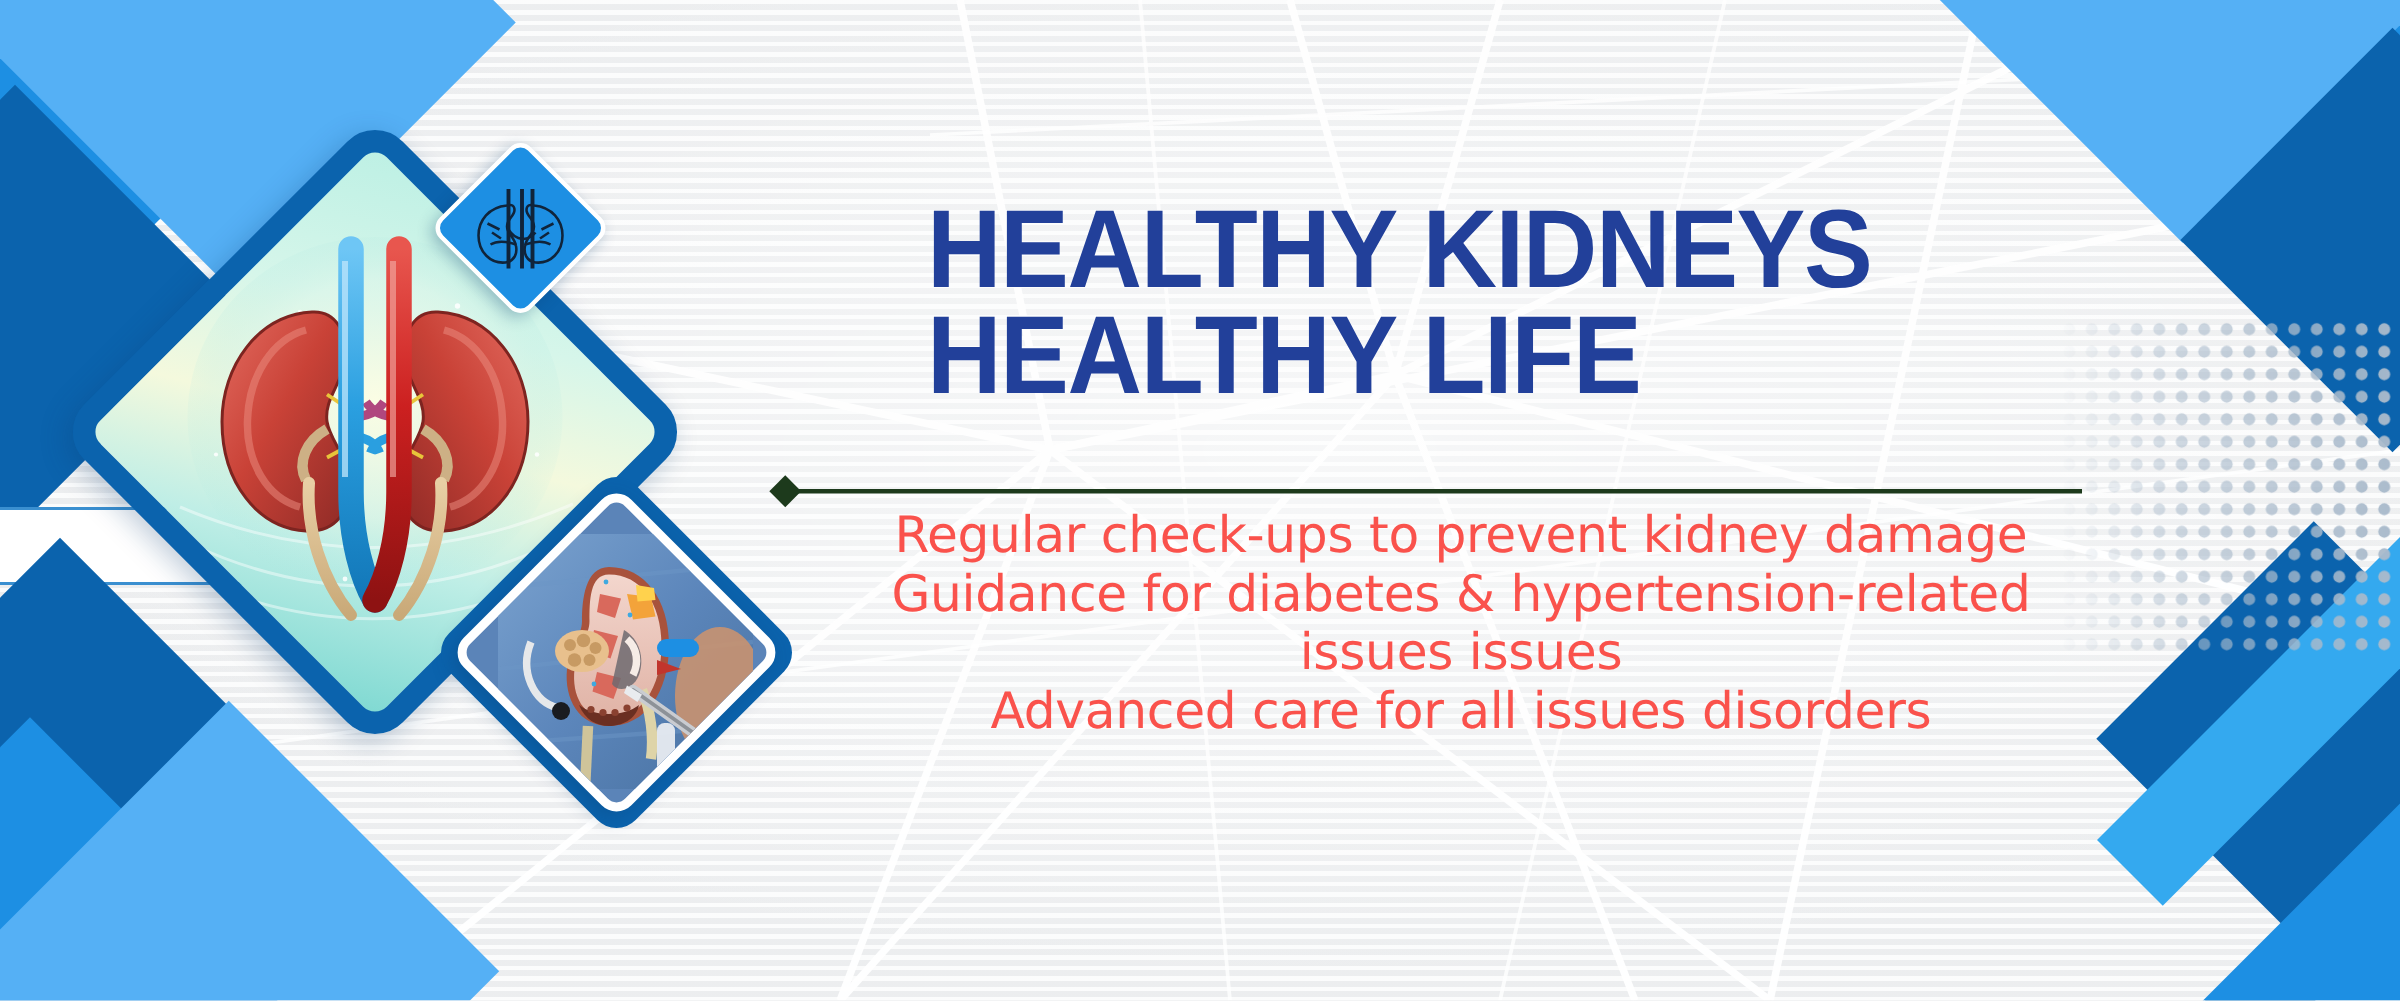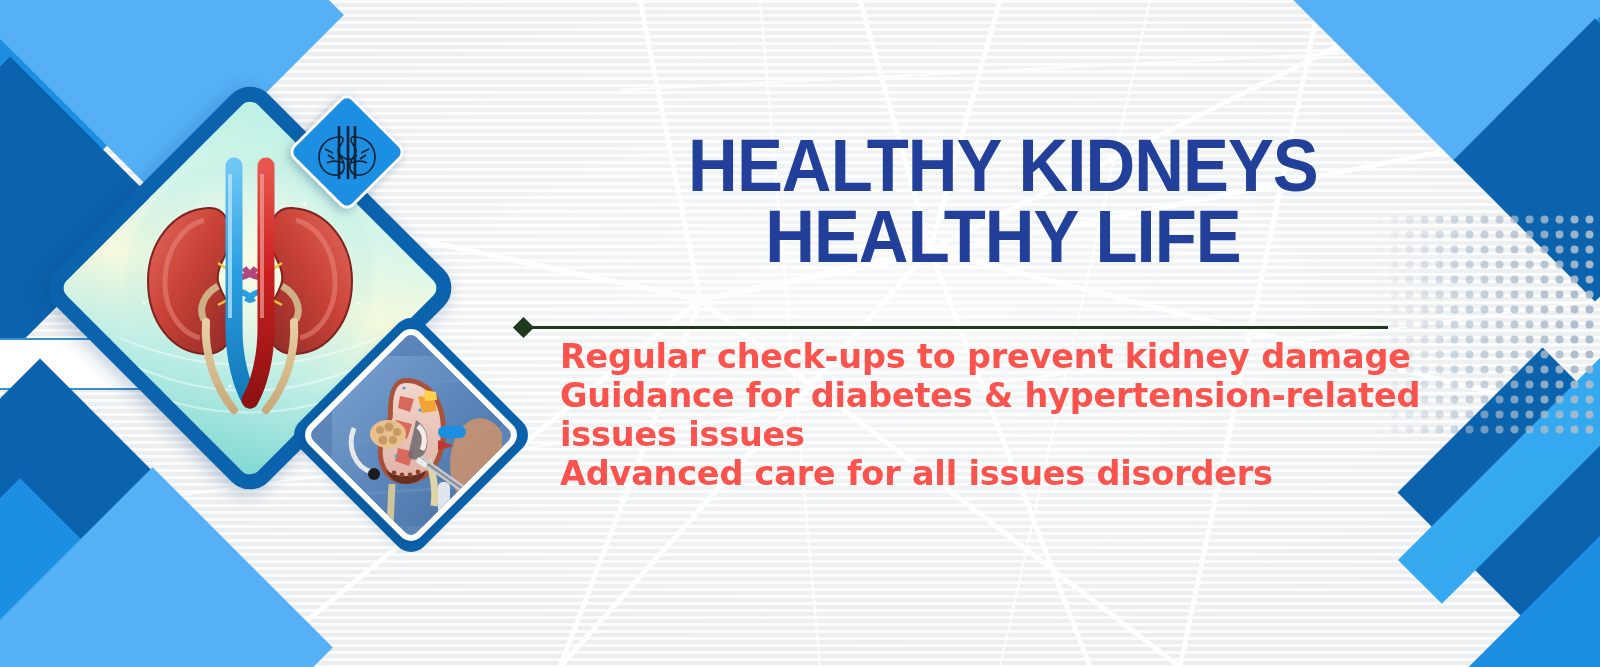--- a/index.html
+++ b/index.html
@@ -72,21 +72,21 @@
     overflow:hidden;
     background:#5b84b8;
     box-shadow:0 5px 14px rgba(10,60,110,.30);
   }
   .photo-dia .inner{position:absolute;inset:-6px;transform:rotate(-45deg);}
   .photo-dia-back{
     position:absolute;left:323px;top:347px;width:176px;height:176px;
     transform:rotate(45deg);background:#0b63ad;border-radius:18px;
   }
   
-  .textblock{position:absolute;left:560px;top:130px;width:828px;text-align:center;}
+  .textblock{position:absolute;left:560px;top:130px;width:828px;text-align:left;}
   .headline{
     color:#22409a;
     font-family:"Liberation Sans", sans-serif;
     font-weight:700;
     font-size:74px;
     line-height:.96;
     letter-spacing:-1px;
     margin:0;
     transform:scaleX(.93);
     transform-origin:right center;
@@ -96,24 +96,24 @@
     position:absolute;left:516px;top:320px;width:872px;height:16px;
   }
   .divider-line{
     position:absolute;left:14px;top:6px;right:0;height:3px;background:#1d3a1c;
   }
   .divider-diamond{
     position:absolute;left:0;top:0px;width:15px;height:15px;
     background:#1d3a1c;transform:rotate(45deg);
   }
   .subtext{
-    position:absolute;left:560px;top:338px;width:828px;text-align:left;
+    position:absolute;left:560px;top:338px;width:828px;text-align:center;
     color:#fa524c;
     font-family:"DejaVu Sans", sans-serif;
-    font-weight:700;
+    font-weight:400;
     font-size:33.5px;
     line-height:1.16;
     letter-spacing:-.2px;
   }
   .subtext div{white-space:nowrap;}
 </style>
 </head>
 <body>
 
 <div id="banner">

